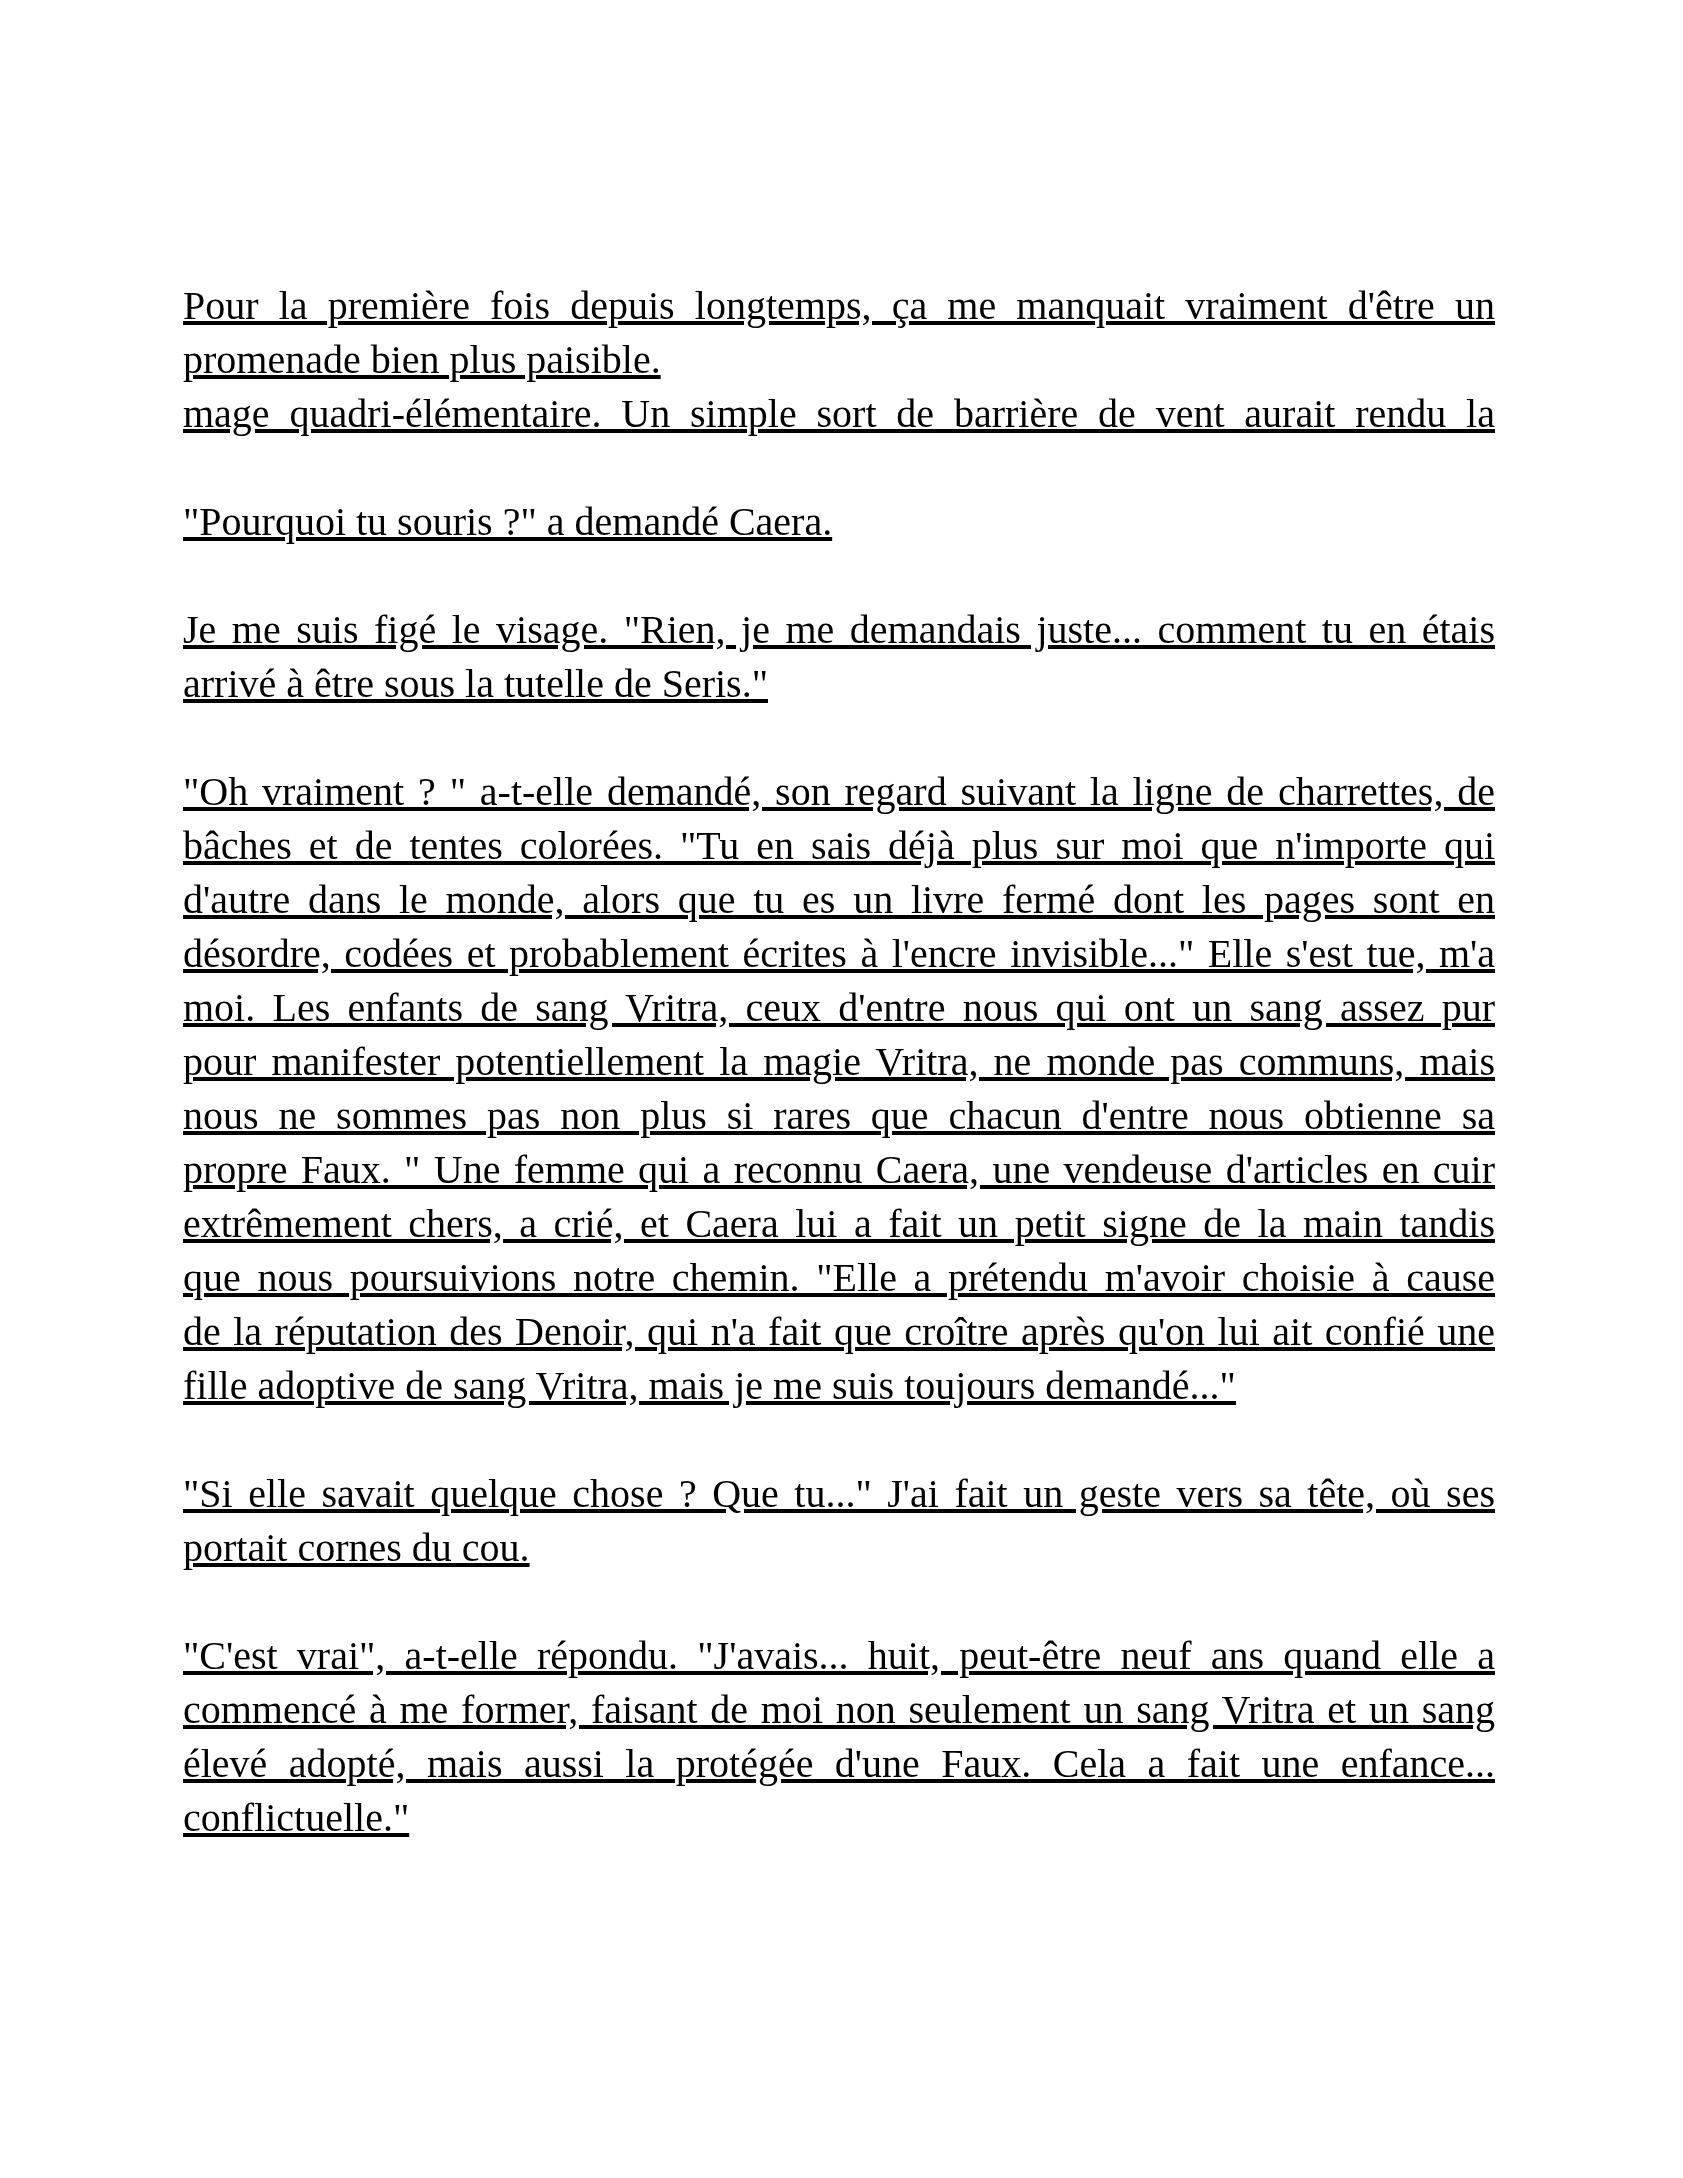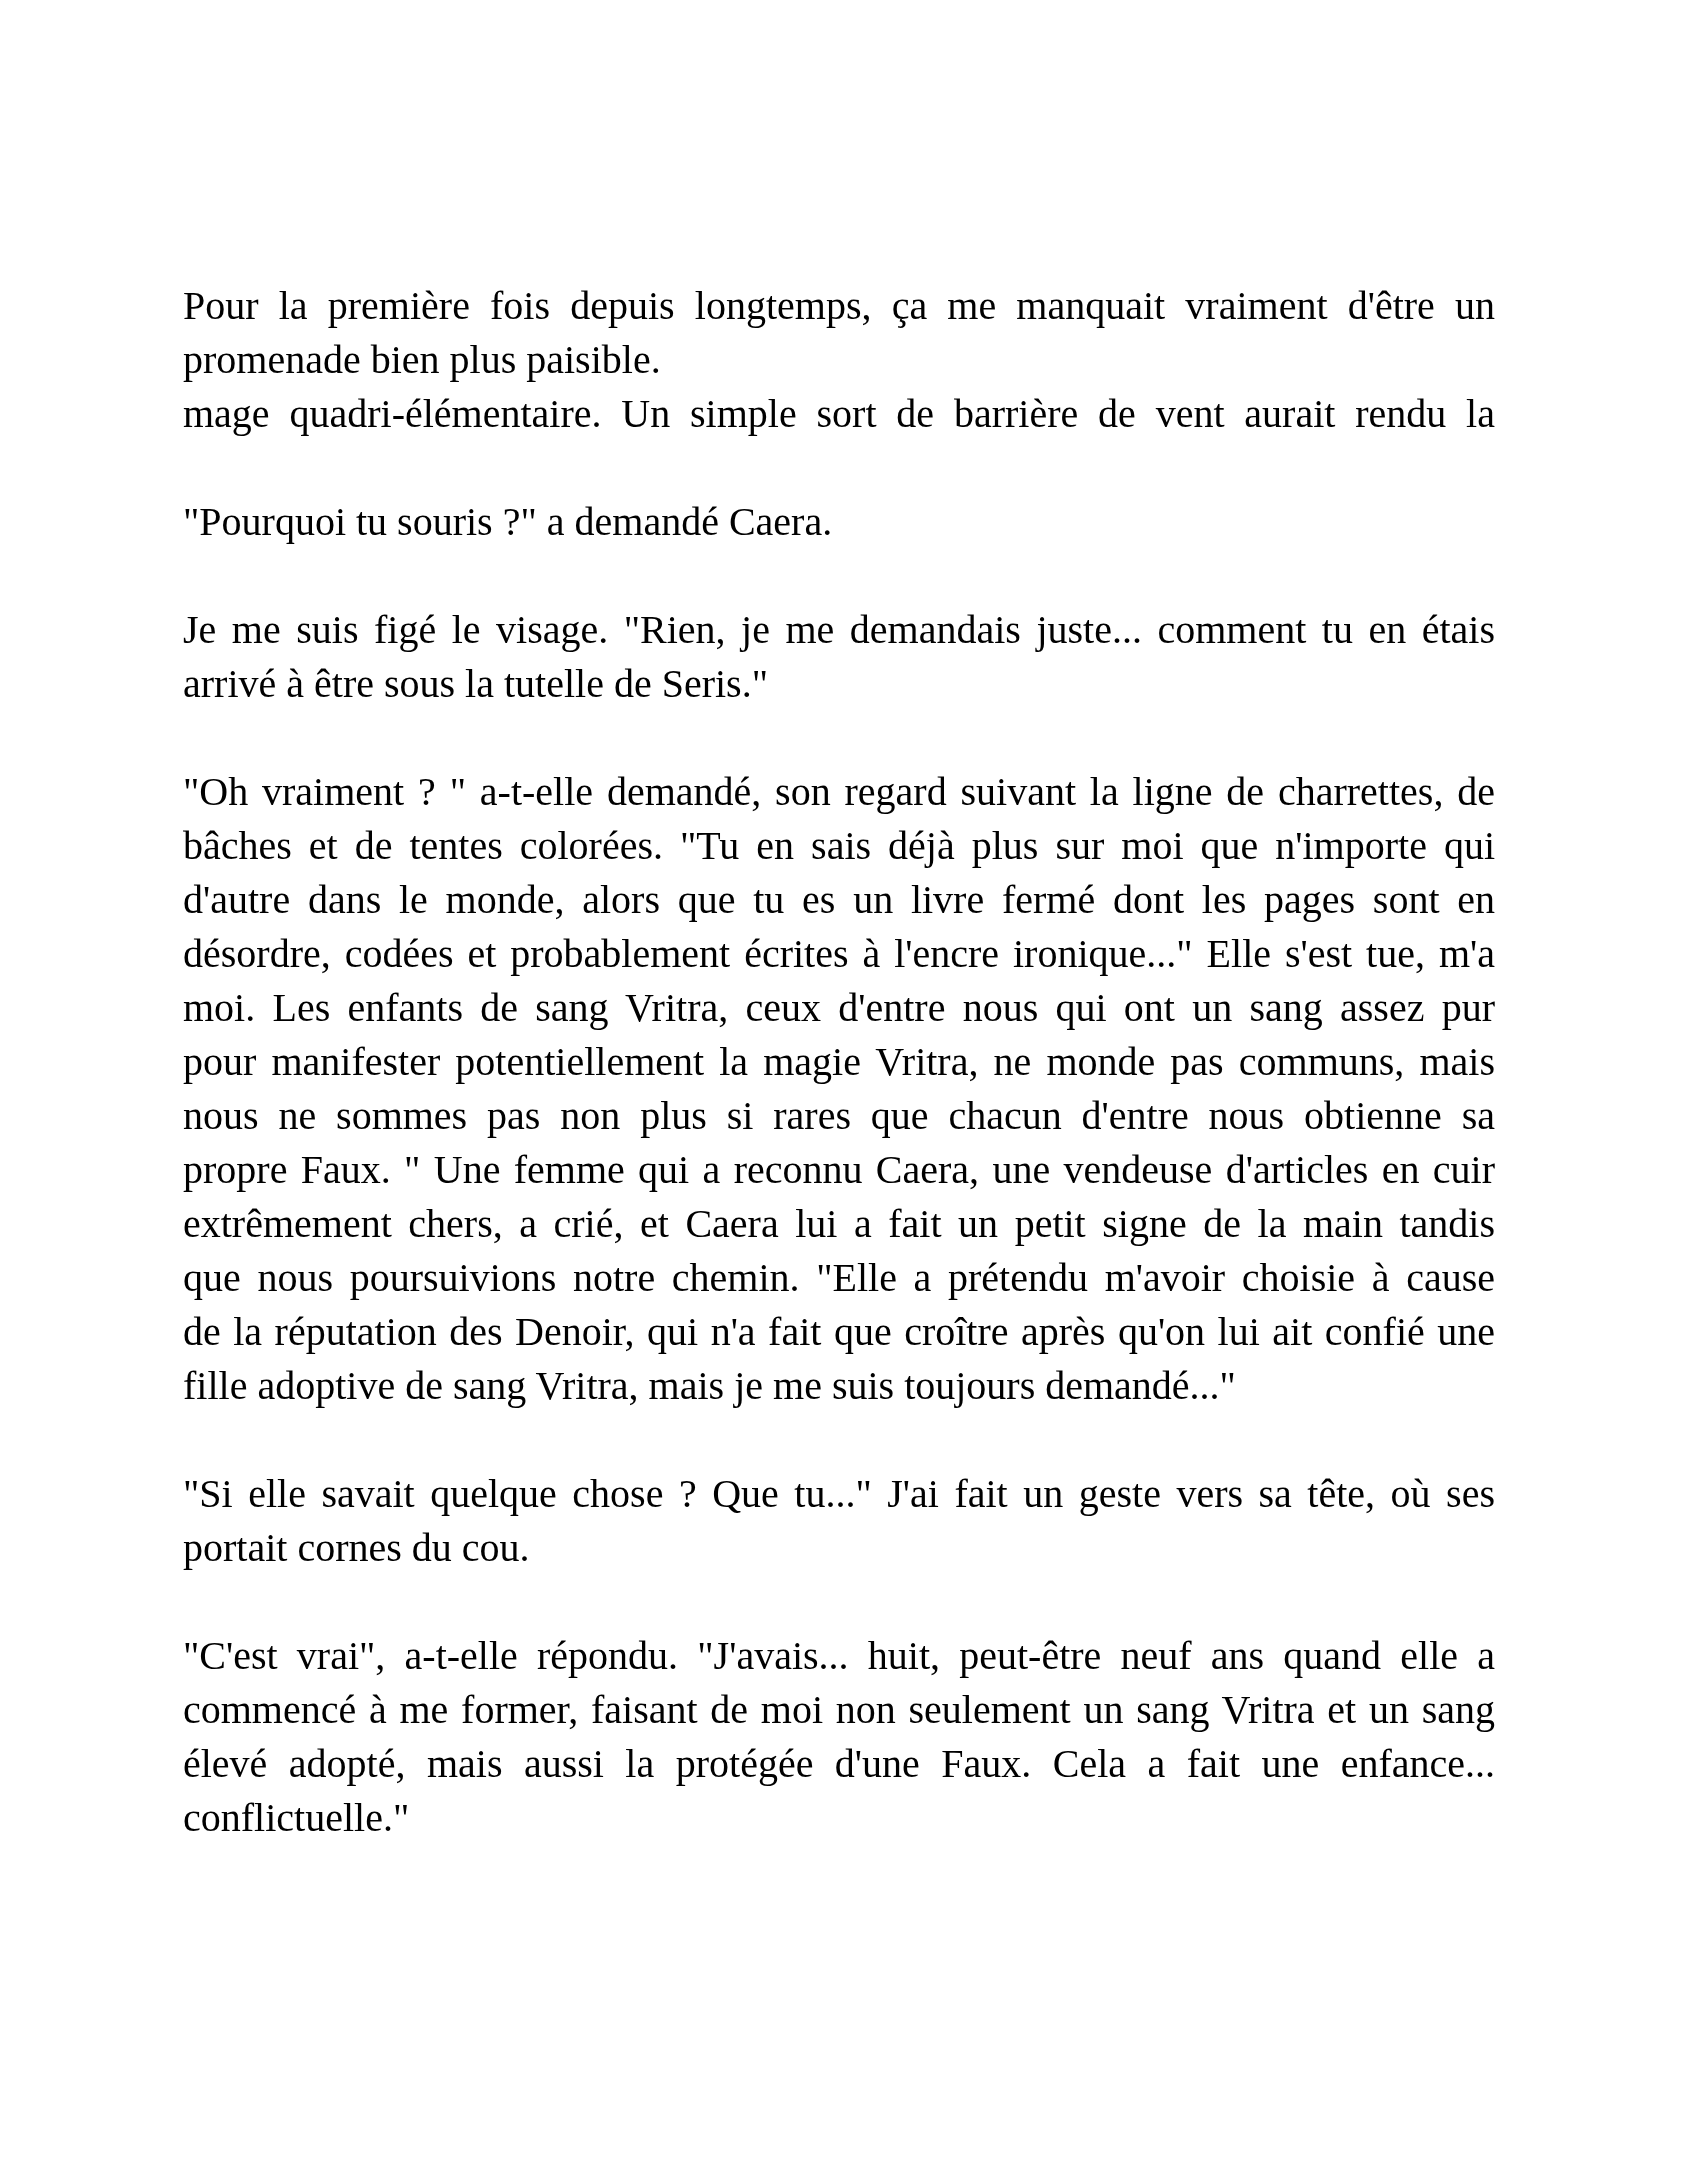--- a/index.html
+++ b/index.html
@@ -25,20 +25,21 @@
     left: 183px;
     top: 279px;
     width: 1312px;
     color: #000000;
     font-family: "Liberation Serif", "DejaVu Serif", serif;
     font-size: 40px;
     line-height: 54px;
   }
   .para {
     margin: 0 0 54px 0;
+    text-decoration: underline;
   }
   .para:last-child {
     margin-bottom: 0;
   }
   .line {
     height: 54px;
     overflow: hidden;
     text-align: justify;
     text-align-last: justify;
     text-justify: inter-word;
@@ -62,21 +63,21 @@
         <div class="line last">"Pourquoi tu souris ?" a demandé Caera.</div>
       </div>
       <div class="para">
         <div class="line">Je me suis figé le visage. "Rien, je me demandais juste... comment tu en étais</div>
         <div class="line last">arrivé à être sous la tutelle de Seris."</div>
       </div>
       <div class="para">
         <div class="line">"Oh vraiment ? " a-t-elle demandé, son regard suivant la ligne de charrettes, de</div>
         <div class="line">bâches et de tentes colorées. "Tu en sais déjà plus sur moi que n'importe qui</div>
         <div class="line">d'autre dans le monde, alors que tu es un livre fermé dont les pages sont en</div>
-        <div class="line">désordre, codées et probablement écrites à l'encre ironique..." Elle s'est tue, m'a</div>
+        <div class="line">désordre, codées et probablement écrites à l'encre invisible..." Elle s'est tue, m'a</div>
         <div class="line">moi. Les enfants de sang Vritra, ceux d'entre nous qui ont un sang assez pur</div>
         <div class="line">pour manifester potentiellement la magie Vritra, ne monde pas communs, mais</div>
         <div class="line">nous ne sommes pas non plus si rares que chacun d'entre nous obtienne sa</div>
         <div class="line">propre Faux. " Une femme qui a reconnu Caera, une vendeuse d'articles en cuir</div>
         <div class="line">extrêmement chers, a crié, et Caera lui a fait un petit signe de la main tandis</div>
         <div class="line">que nous poursuivions notre chemin. "Elle a prétendu m'avoir choisie à cause</div>
         <div class="line">de la réputation des Denoir, qui n'a fait que croître après qu'on lui ait confié une</div>
         <div class="line last">fille adoptive de sang Vritra, mais je me suis toujours demandé..."</div>
       </div>
       <div class="para">

